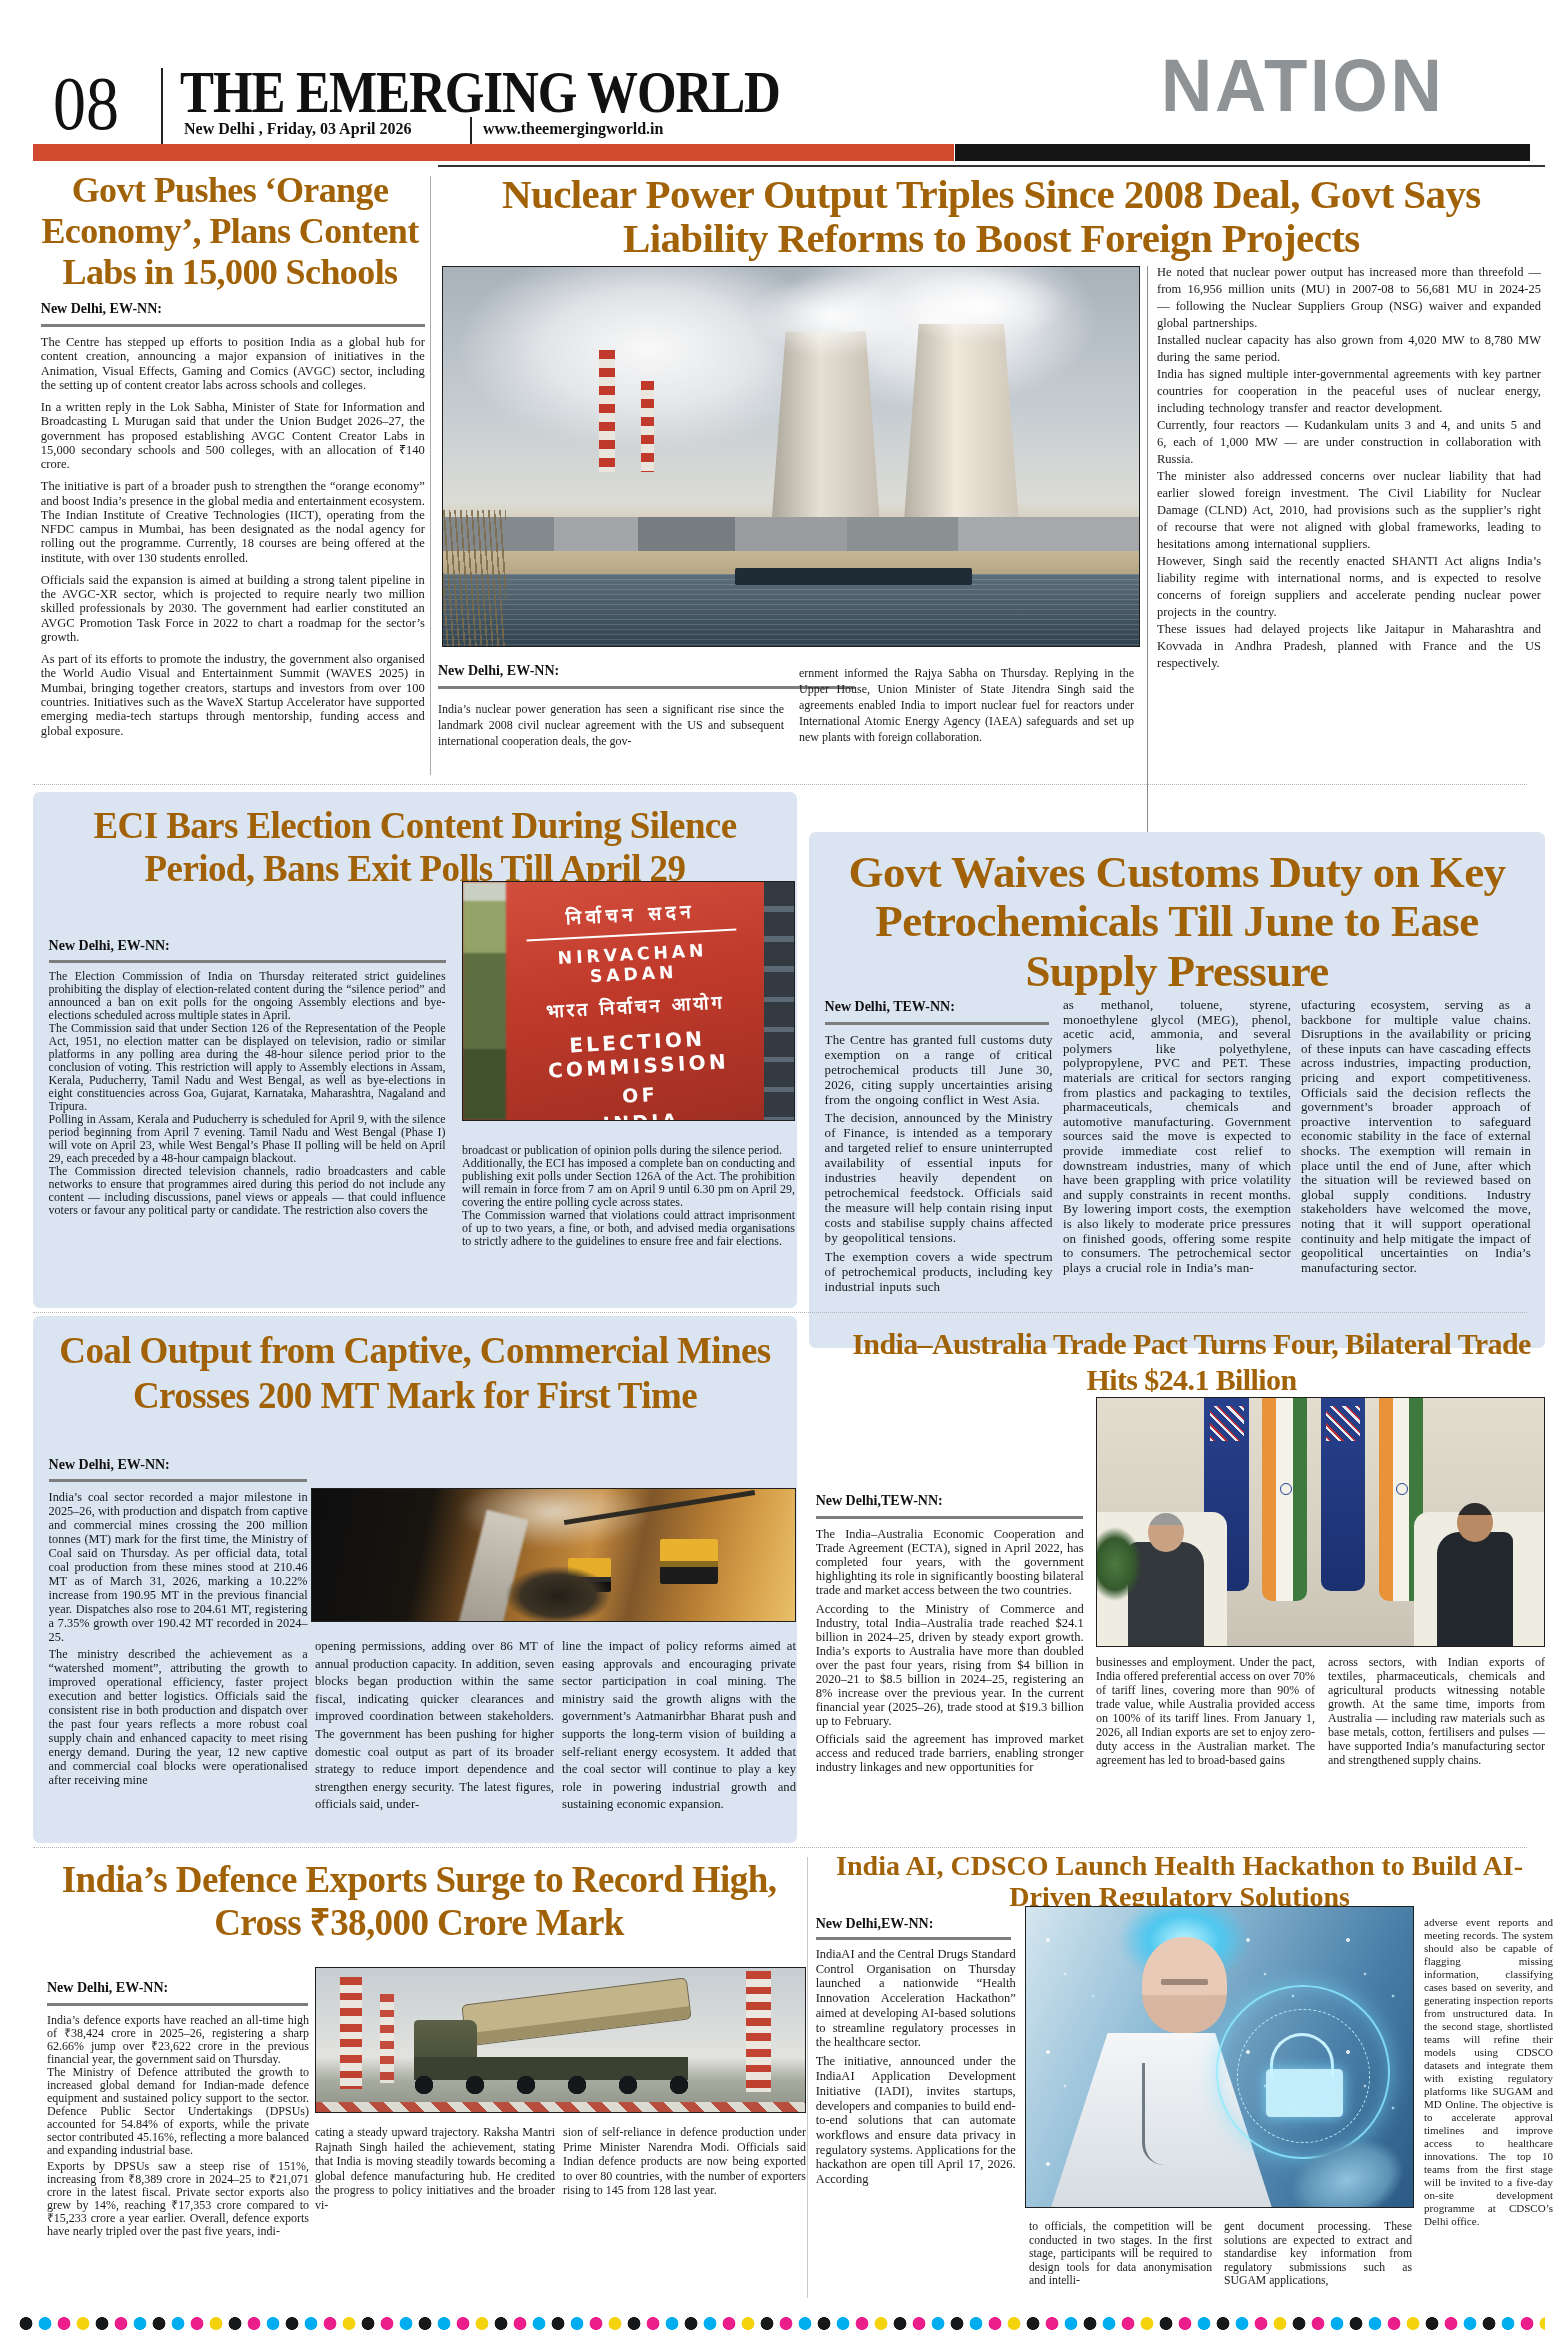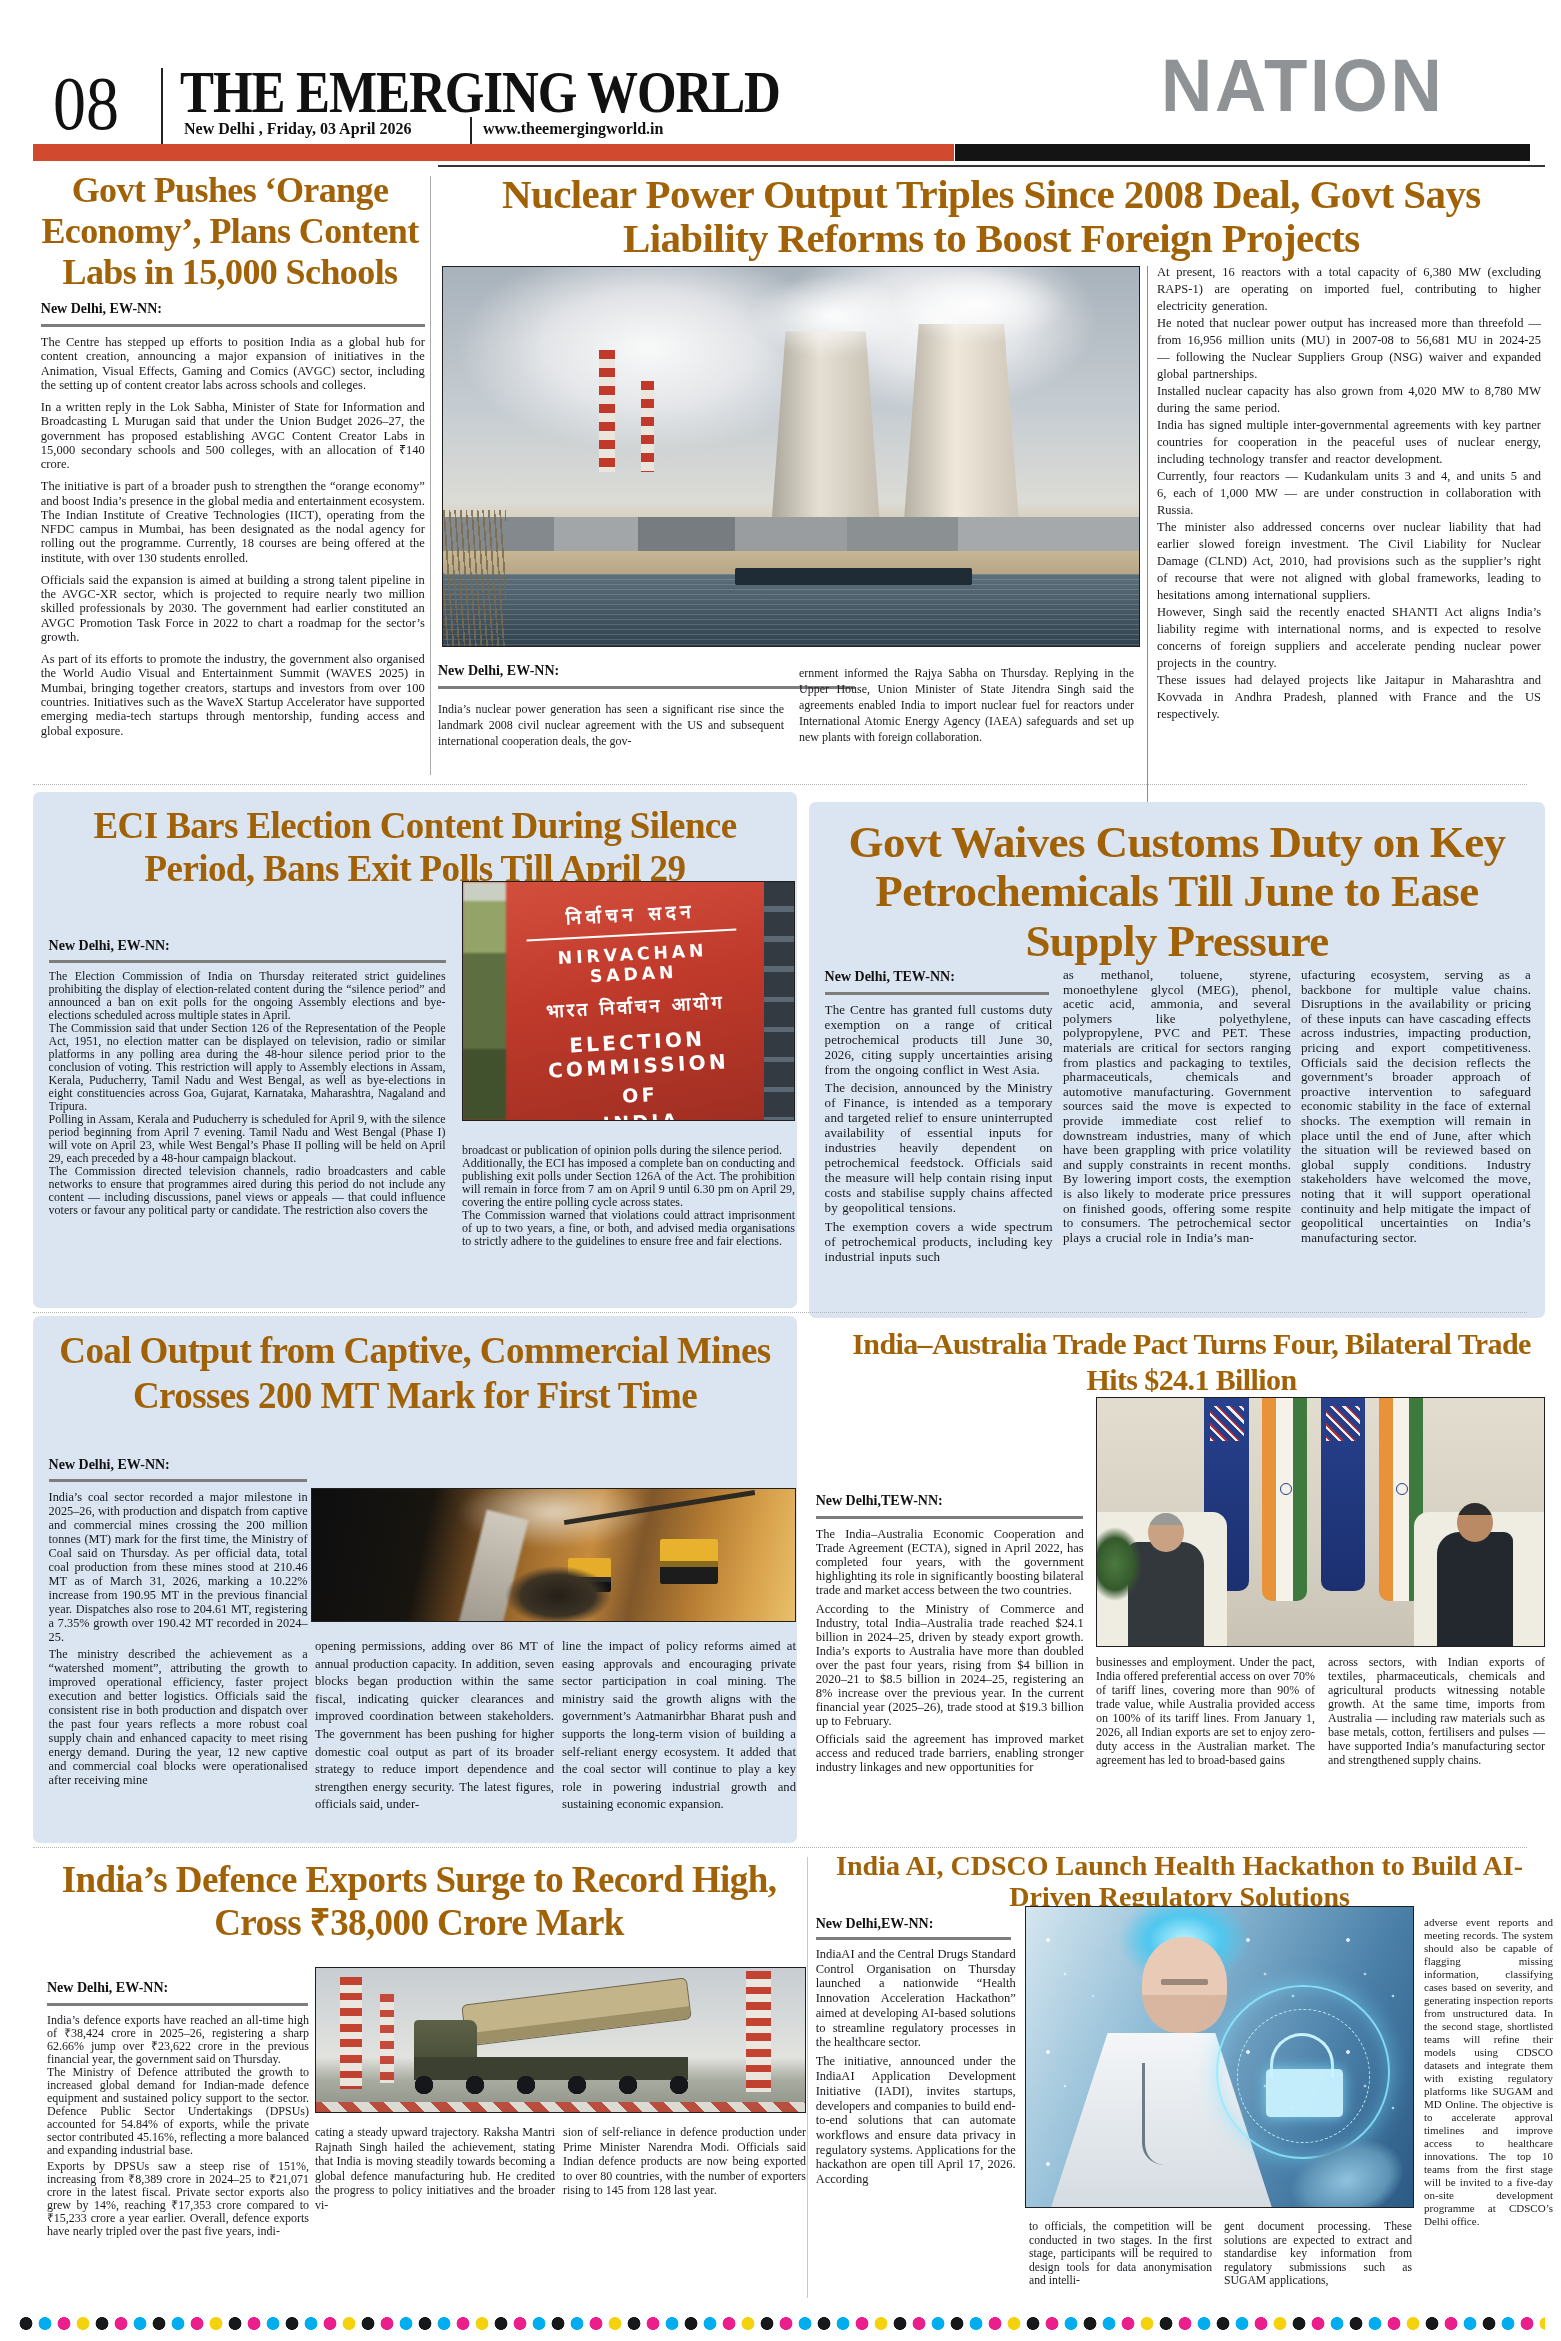--- a/index.html
+++ b/index.html
@@ -88,21 +88,20 @@
     <div class="art" style="left:0;top:75%;width:100%;height:7%;background:linear-gradient(180deg,#c8b795,#b3a384);"></div>
     <div class="art" style="left:0;top:81%;width:100%;height:19%;background:linear-gradient(180deg,#5d6f7b,#324350);"></div>
     <div class="art" style="left:0;top:81%;width:100%;height:19%;background:repeating-linear-gradient(180deg,rgba(255,255,255,.14) 0 1.1px,transparent 1.1px 5px);"></div>
     <div class="art" style="left:42%;top:79.5%;width:34%;height:4.5%;background:#1f2c35;border-radius:1.7px;"></div>
     <div class="art" style="left:0;top:64%;width:9%;height:36%;background:repeating-linear-gradient(86deg,transparent 0 3.9px,#7a6a48 3.9px 5.6px);opacity:.85;"></div>
   </div>
 
   <div class="vsep" style="left:709px;top:101px;height:675px;position:absolute;"></div>
 
   <div class="col tight" style="left:719px;top:99px;width:384px;height:511px;font-size:12.5px;line-height:17px;word-spacing:1.7px;">
-    <p>At present, 16 reactors with a total capacity of 6,380 MW (excluding RAPS-1) are operating on imported fuel, contributing to higher electricity generation.</p>
     <p>He noted that nuclear power output has increased more than threefold — from 16,956 million units (MU) in 2007-08 to 56,681 MU in 2024-25 — following the Nuclear Suppliers Group (NSG) waiver and expanded global partnerships.</p>
     <p>Installed nuclear capacity has also grown from 4,020 MW to 8,780 MW during the same period.</p>
     <p>India has signed multiple inter-governmental agreements with key partner countries for cooperation in the peaceful uses of nuclear energy, including technology transfer and reactor development.</p>
     <p>Currently, four reactors — Kudankulam units 3 and 4, and units 5 and 6, each of 1,000 MW — are under construction in collaboration with Russia.</p>
     <p>The minister also addressed concerns over nuclear liability that had earlier slowed foreign investment. The Civil Liability for Nuclear Damage (CLND) Act, 2010, had provisions such as the supplier’s right of recourse that were not aligned with global frameworks, leading to hesitations among international suppliers.</p>
     <p>However, Singh said the recently enacted SHANTI Act aligns India’s liability regime with international norms, and is expected to resolve concerns of foreign suppliers and accelerate pending nuclear power projects in the country.</p>
     <p>These issues had delayed projects like Jaitapur in Maharashtra and Kovvada in Andhra Pradesh, planned with France and the US respectively.</p>
   </div>
 
   <div class="byline" style="position:absolute;left:0px;top:498px;">New Delhi, EW-NN:</div>
@@ -139,21 +138,21 @@
     </div>
   </div>
 
   <div class="col tight" style="left:429px;top:352px;width:333px;height:160px;font-size:12px;line-height:13px;">
     <p>broadcast or publication of opinion polls during the silence period.</p>
     <p>Additionally, the ECI has imposed a complete ban on conducting and publishing exit polls under Section 126A of the Act. The prohibition will remain in force from 7 am on April 9 until 6.30 pm on April 29, covering the entire polling cycle across states.</p>
     <p>The Commission warned that violations could attract imprisonment of up to two years, a fine, or both, and advised media organisations to strictly adhere to the guidelines to ensure free and fair elections.</p>
   </div>
 </div>
 
-<div class="panel" style="left:809px;top:802px;width:736px;height:516px;">
+<div class="panel" style="left:809px;top:832px;width:736px;height:516px;">
   <div class="hl" style="position:absolute;left:11px;top:15.6px;width:714px;font-size:45px;line-height:1.1;">Govt Waives Customs Duty on Key Petrochemicals Till June to Ease Supply Pressure</div>
   <div class="byline" style="position:absolute;left:15.6px;top:167px;">New Delhi, TEW-NN:</div>
   <div class="rule" style="position:absolute;left:15.6px;top:190px;width:224px;"></div>
   <div class="col" style="left:15.6px;top:200px;width:228px;height:312px;font-size:13px;line-height:15px;letter-spacing:0.1px;word-spacing:1.1px;">
     <p style="margin-bottom:3.3px;">The Centre has granted full customs duty exemption on a range of critical petrochemical products till June 30, 2026, citing supply uncertainties arising from the ongoing conflict in West Asia.</p>
     <p style="margin-bottom:3.3px;">The decision, announced by the Ministry of Finance, is intended as a temporary and targeted relief to ensure uninterrupted availability of essential inputs for industries heavily dependent on petrochemical feedstock. Officials said the measure will help contain rising input costs and stabilise supply chains affected by geopolitical tensions.</p>
     <p>The exemption covers a wide spectrum of petrochemical products, including key industrial inputs such</p>
   </div>
   <div class="col" style="left:254px;top:166px;width:228px;height:347px;font-size:13px;line-height:14.6px;letter-spacing:0.1px;word-spacing:1.1px;">as methanol, toluene, styrene, monoethylene glycol (MEG), phenol, acetic acid, ammonia, and several polymers like polyethylene, polypropylene, PVC and PET.  These materials are critical for sectors ranging from plastics and packaging to textiles, pharmaceuticals, chemicals and automotive manufacturing.  Government sources said the move is expected to provide immediate cost relief to downstream industries, many of which have been grappling with price volatility and supply constraints in recent months. By lowering import costs, the exemption is also likely to moderate price pressures on finished goods, offering some respite to consumers.  The petrochemical sector plays a crucial role in India’s man-</div>
   <div class="col" style="left:492px;top:166px;width:230px;height:347px;font-size:13px;line-height:14.6px;letter-spacing:0.1px;word-spacing:1.1px;">ufacturing ecosystem, serving as a backbone for multiple value chains. Disruptions in the availability or pricing of these inputs can have cascading effects across industries, impacting production, pricing and export competitiveness.  Officials said the decision reflects the government’s broader approach of proactive intervention to safeguard economic stability in the face of external shocks.  The exemption will remain in place until the end of June, after which the situation will be reviewed based on global supply conditions.  Industry stakeholders have welcomed the move, noting that it will support operational continuity and help mitigate the impact of geopolitical uncertainties on India’s manufacturing sector.</div>

